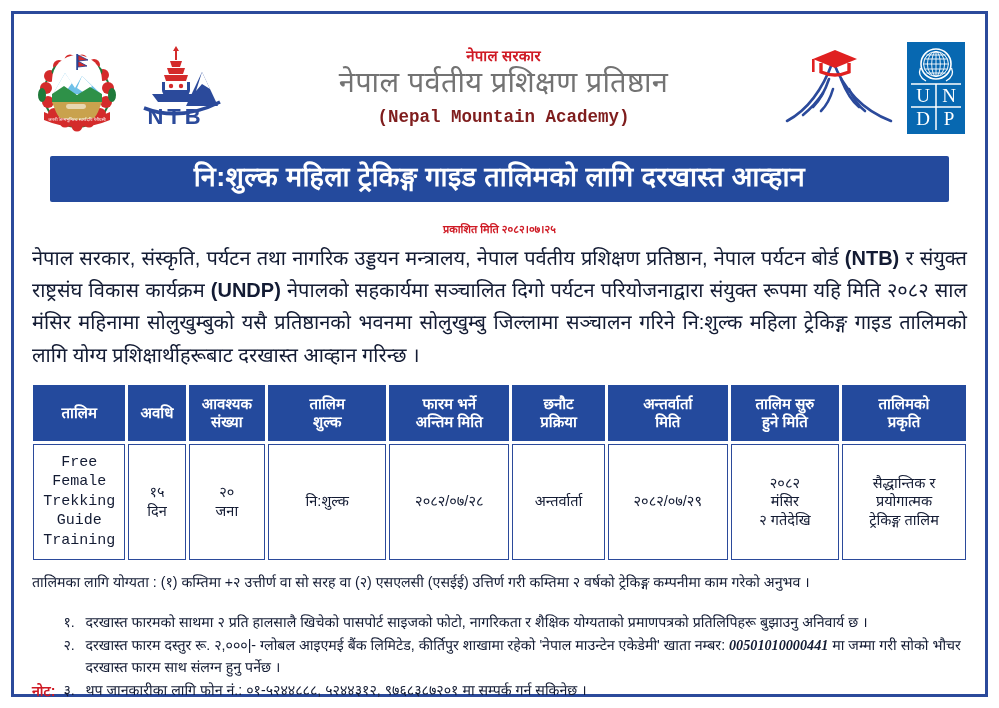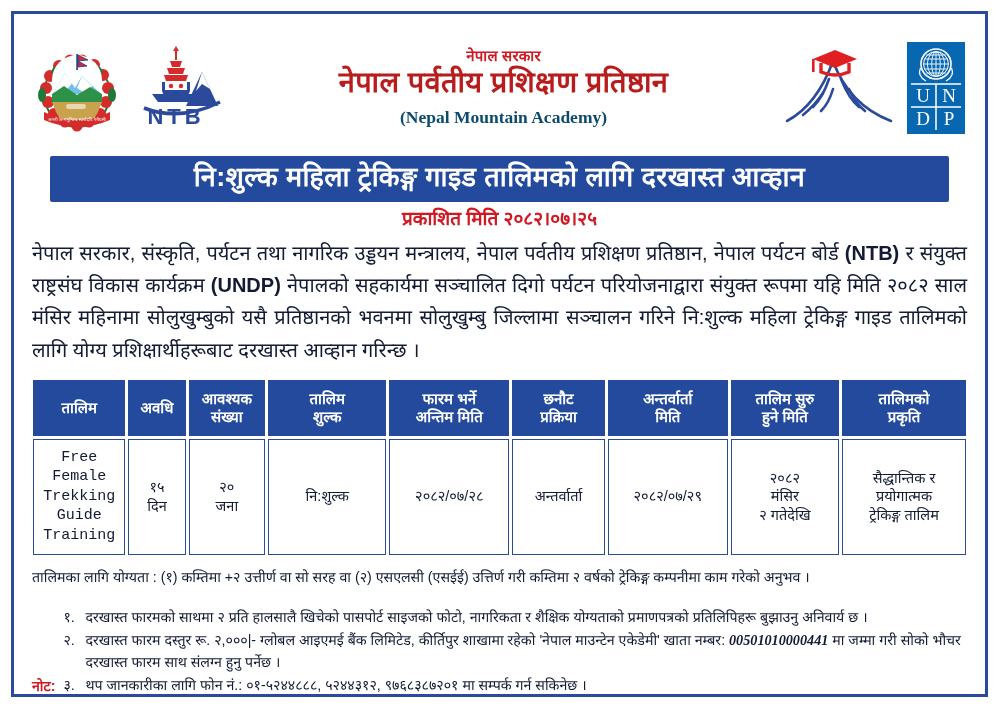--- a/index.html
+++ b/index.html
@@ -63,30 +63,30 @@
     letter-spacing: .2px;
     text-align: center;
   }
   .hc-line2 {
     color: #cf1a24;
     font-size: 17.5px;
     font-weight: 700;
     margin-top: 2px;
   }
   .hc-line3 {
-    color: #b91c1c;
+    color: #737373;
     font-size: 29px;
-    font-weight: 700;
+    font-weight: 400;
     margin-top: 1px;
     letter-spacing: .3px;
     text-align: center;
   }
   .hc-line4 {
-    color: #0c4a6e;
-    font-family: Liberation Serif, serif;
+    color: #7f1d1d;
+    font-family: Liberation Mono, monospace;
     font-size: 17.5px;
     font-weight: 700;
     margin-top: 10px;
   }
   .hc-line5 {
     color: #cf1a24;
     font-size: 13.5px;
     font-weight: 600;
     margin-top: 3px;
   }
@@ -102,23 +102,23 @@
     text-align: center;
     font-size: 27px;
     font-weight: 700;
     padding: 7px 8px 9px 8px;
     letter-spacing: .4px;
     line-height: 1.1;
   }
   .pubdate {
     text-align: center;
     color: #cf1a24;
-    font-size: 19px;
+    font-size: 11px;
     font-weight: 700;
-    margin-top: 3px;
+    margin-top: 19px;
     margin-bottom: 4px;
   }
 
   
   .body-para {
     color: #131b33;
     font-size: 20px;
     line-height: 1.62;
     text-align: justify;
     padding: 2px 4px 0 4px;

